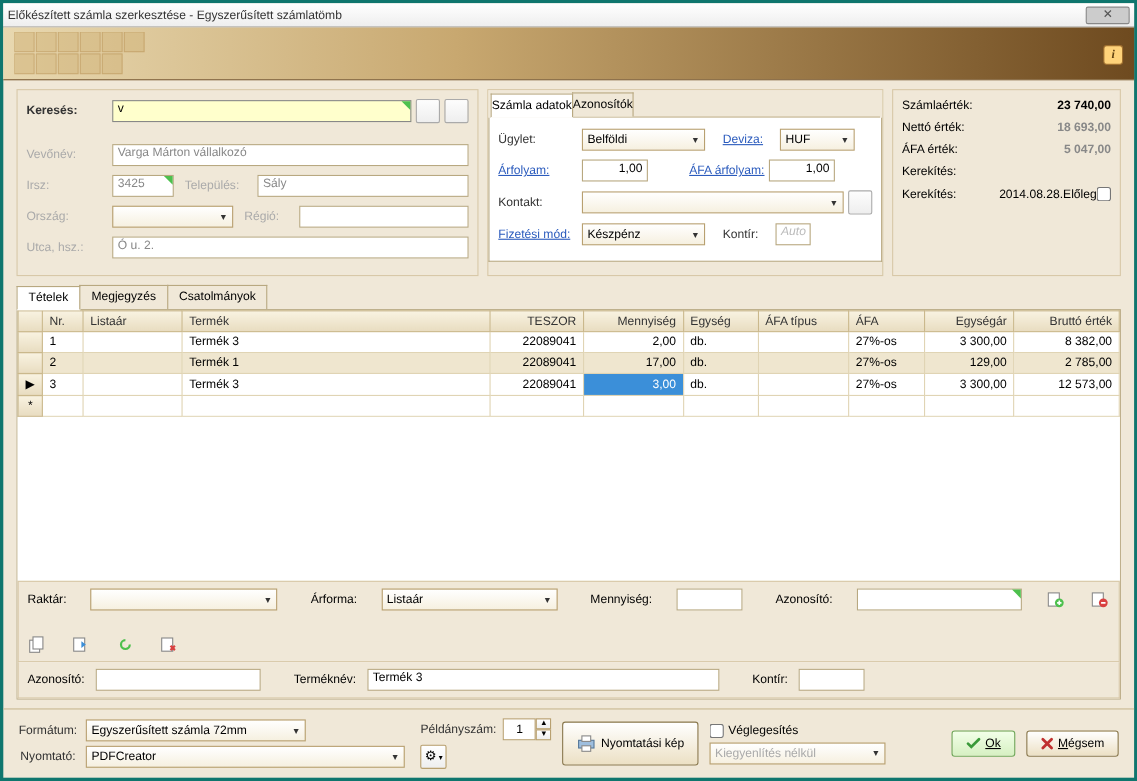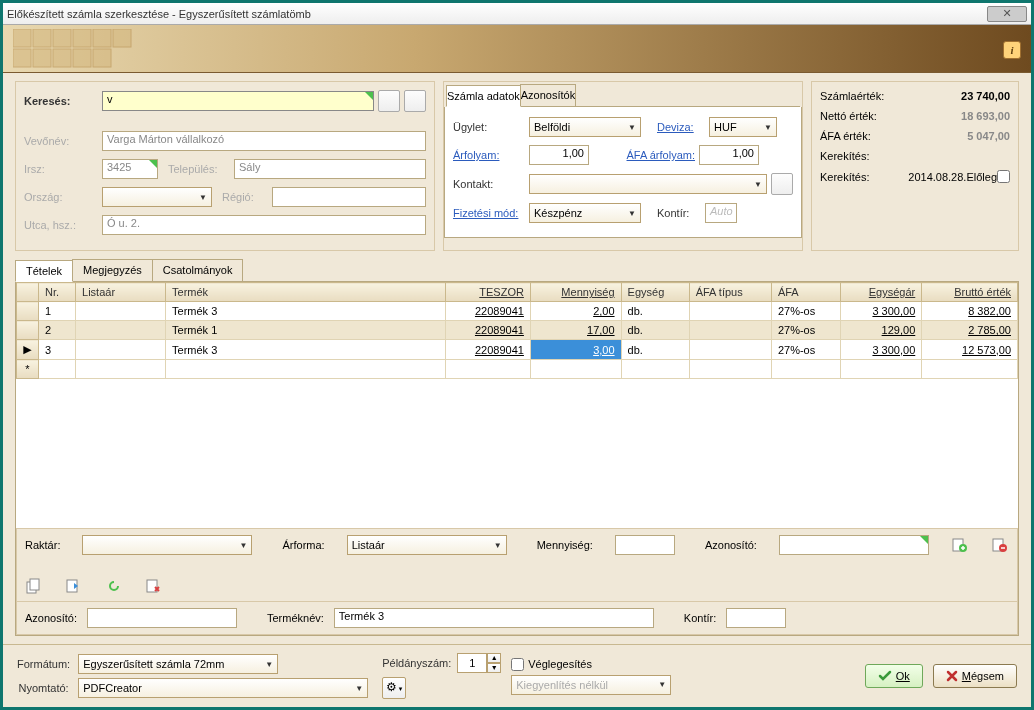--- a/index.html
+++ b/index.html
@@ -40,21 +40,21 @@
 .right-row .val { font-weight: bold; }
 .val-grey { color: #888; font-weight: bold; }
 .mid-tabs-wrap { padding: 2px 2px 0; background: #f0e8d8; }
 .main-tabs { margin-top: 8px; }
 .main-tab-bar { display: flex; }
 .main-tab { padding: 4px 10px; border: 1px solid #b8a880; border-bottom: none; background: #f0e8d8; margin-right: -1px; font-size: 11px; }
 .main-tab.active { background: #fff; position: relative; top: 1px; border-bottom: 1px solid #fff; }
 .grid-wrap { background: #fff; border: 1px solid #b8a880; flex: 1; display: flex; flex-direction: column; }
 .grid { border-collapse: collapse; width: 100%; font-size: 11px; }
 .grid th { background: linear-gradient(#f8f2e0,#e8dcc0); border: 1px solid #cab88c; padding: 3px 6px; text-align: left; font-weight: normal; color: #333; white-space: nowrap; }
-.grid th.r, .grid td.r { text-align: right; text-decoration: underline; }
+.grid th.r, .grid td.r { text-align: right; }
 .grid td { border: 1px solid #e0d4b4; padding: 3px 6px; background: #fff; white-space: nowrap; }
 .grid tr.alt td { background: #efe6cf; }
 .row-handle { width: 22px; background: linear-gradient(#f8f2e0,#e8dcc0) !important; text-align: center; border: 1px solid #cab88c !important; }
 .cell-selected { background: #3b8fd9 !important; color: #fff; }
 .grid-blank { flex: 1; background: #fff; }
 .bottom-panel { background: #f0e8d8; border: 1px solid #d8c8a8; padding: 6px 8px; margin-top: 0; display: flex; align-items: center; gap: 22px; flex-wrap: wrap; }
 .bottom-panel2 { background: #f0e8d8; border: 1px solid #d8c8a8; border-top: none; padding: 6px 8px; display: flex; align-items: center; gap: 10px; }
 .icon-btn { width: 18px; height: 18px; display: inline-flex; align-items: center; justify-content: center; }
 .footer { padding: 8px 14px; display: flex; align-items: center; gap: 10px; border-top: 1px solid #c8b890; }
 .footer-label { color: #333; }
@@ -375,20 +375,28 @@
         <div class="spinner">
           <input value="1" style="">
           <div class="sp-btns">
               <div>▲</div>
               <div>▼</div>
             </div>
         </div>
       </div>
       <div class="gear-btn">⚙<span class="tiny-arrow">▾</span></div>
     </div>
+    <div class="btn" style="height:40px">
+      <svg width="18" height="18" viewBox="0 0 18 18">
+          <rect x="2" y="6" width="14" height="7" fill="#9ebede" stroke="#557799"></rect>
+          <rect x="5" y="2" width="8" height="5" fill="#fff" stroke="#888"></rect>
+          <rect x="5" y="11" width="8" height="5" fill="#fff" stroke="#888"></rect>
+        </svg>
+      <span>Nyomtatási kép</span>
+    </div>
     <div style="display:flex;flex-direction:column;gap:4px">
       <div class="check-row">
           <input type="checkbox" style="">
           <span>Véglegesítés</span>
         </div>
       <div class="select-like" style="width:160px;color:#aaa">
           <span>Kiegyenlítés nélkül</span>
           <span class="arrow">▼</span>
         </div>
     </div>

